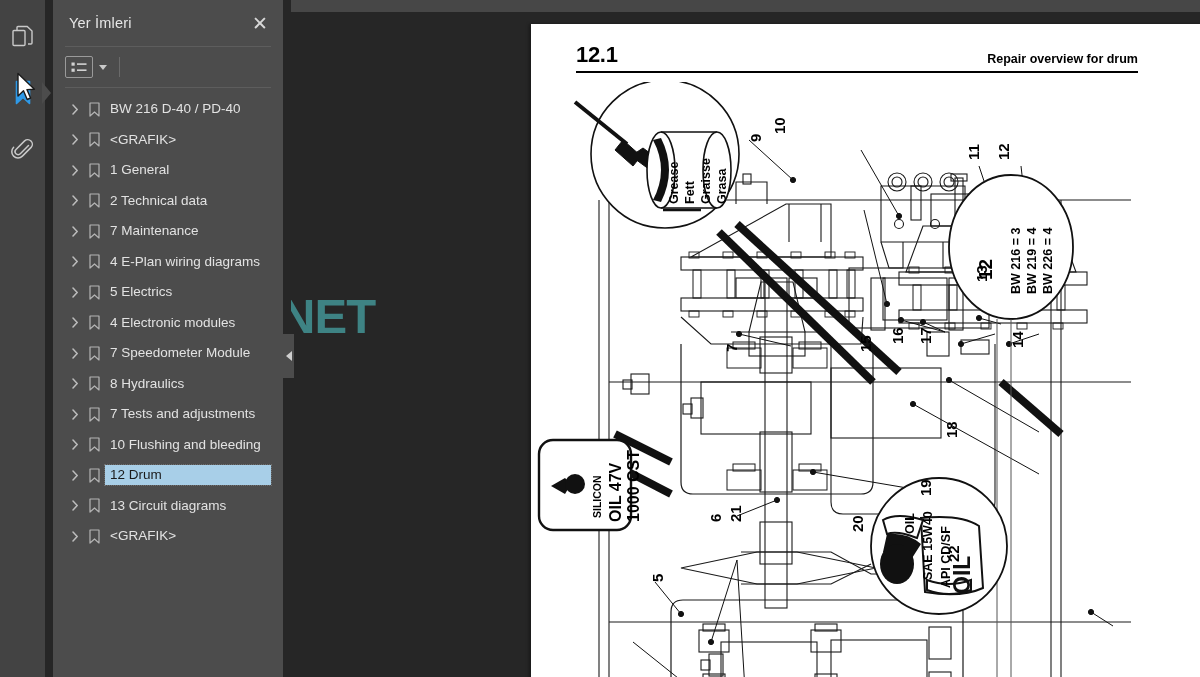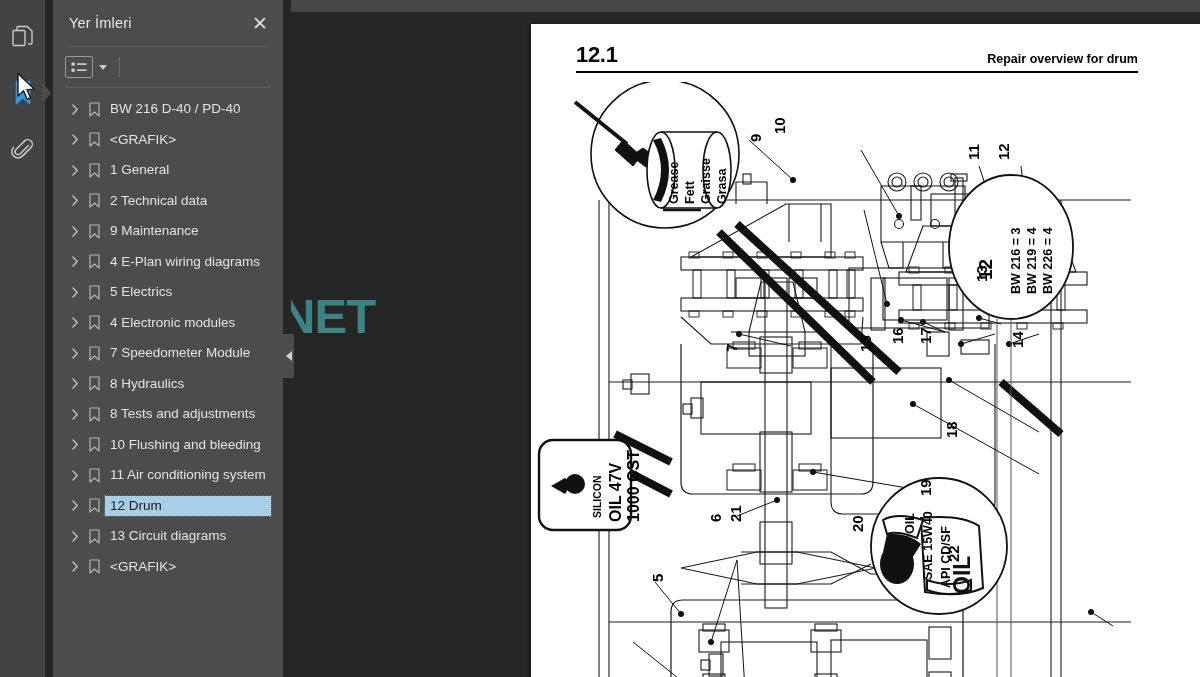--- a/index.html
+++ b/index.html
@@ -259,21 +259,21 @@
           <span class="bm-caret">
             <svg width="7" height="11" viewBox="0 0 7 11" fill="none">
               <path d="M1 1l4.2 4.5L1 10" stroke="#bdbdbd" stroke-width="1.5" stroke-linecap="round" stroke-linejoin="round"></path>
             </svg>
           </span>
           <span class="bm-icon">
             <svg width="11" height="15" viewBox="0 0 11 15">
               <path d="M1 1h9v13l-4.5-4L1 14z" fill="none" stroke="#b4b4b4" stroke-width="1.2" stroke-linejoin="round"></path>
             </svg>
           </span>
-          <span class="bm-label">9 Maintenance</span>
+          <span class="bm-label">7 Maintenance</span>
         </div>
         <div class="bm-row">
           <span class="bm-caret">
             <svg width="7" height="11" viewBox="0 0 7 11" fill="none">
               <path d="M1 1l4.2 4.5L1 10" stroke="#bdbdbd" stroke-width="1.5" stroke-linecap="round" stroke-linejoin="round"></path>
             </svg>
           </span>
           <span class="bm-icon">
             <svg width="11" height="15" viewBox="0 0 11 15">
               <path d="M1 1h9v13l-4.5-4L1 14z" fill="none" stroke="#b4b4b4" stroke-width="1.2" stroke-linejoin="round"></path>
@@ -337,47 +337,34 @@
           <span class="bm-caret">
             <svg width="7" height="11" viewBox="0 0 7 11" fill="none">
               <path d="M1 1l4.2 4.5L1 10" stroke="#bdbdbd" stroke-width="1.5" stroke-linecap="round" stroke-linejoin="round"></path>
             </svg>
           </span>
           <span class="bm-icon">
             <svg width="11" height="15" viewBox="0 0 11 15">
               <path d="M1 1h9v13l-4.5-4L1 14z" fill="none" stroke="#b4b4b4" stroke-width="1.2" stroke-linejoin="round"></path>
             </svg>
           </span>
-          <span class="bm-label">8 Tests and adjustments</span>
+          <span class="bm-label">7 Tests and adjustments</span>
         </div>
         <div class="bm-row">
           <span class="bm-caret">
             <svg width="7" height="11" viewBox="0 0 7 11" fill="none">
               <path d="M1 1l4.2 4.5L1 10" stroke="#bdbdbd" stroke-width="1.5" stroke-linecap="round" stroke-linejoin="round"></path>
             </svg>
           </span>
           <span class="bm-icon">
             <svg width="11" height="15" viewBox="0 0 11 15">
               <path d="M1 1h9v13l-4.5-4L1 14z" fill="none" stroke="#b4b4b4" stroke-width="1.2" stroke-linejoin="round"></path>
             </svg>
           </span>
           <span class="bm-label">10 Flushing and bleeding</span>
-        </div>
-        <div class="bm-row">
-          <span class="bm-caret">
-            <svg width="7" height="11" viewBox="0 0 7 11" fill="none">
-              <path d="M1 1l4.2 4.5L1 10" stroke="#bdbdbd" stroke-width="1.5" stroke-linecap="round" stroke-linejoin="round"></path>
-            </svg>
-          </span>
-          <span class="bm-icon">
-            <svg width="11" height="15" viewBox="0 0 11 15">
-              <path d="M1 1h9v13l-4.5-4L1 14z" fill="none" stroke="#b4b4b4" stroke-width="1.2" stroke-linejoin="round"></path>
-            </svg>
-          </span>
-          <span class="bm-label">11 Air conditioning system</span>
         </div>
         <div class="bm-row selected">
           <span class="bm-caret">
             <svg width="7" height="11" viewBox="0 0 7 11" fill="none">
               <path d="M1 1l4.2 4.5L1 10" stroke="#bdbdbd" stroke-width="1.5" stroke-linecap="round" stroke-linejoin="round"></path>
             </svg>
           </span>
           <span class="bm-icon">
             <svg width="11" height="15" viewBox="0 0 11 15">
               <path d="M1 1h9v13l-4.5-4L1 14z" fill="none" stroke="#b4b4b4" stroke-width="1.2" stroke-linejoin="round"></path>

